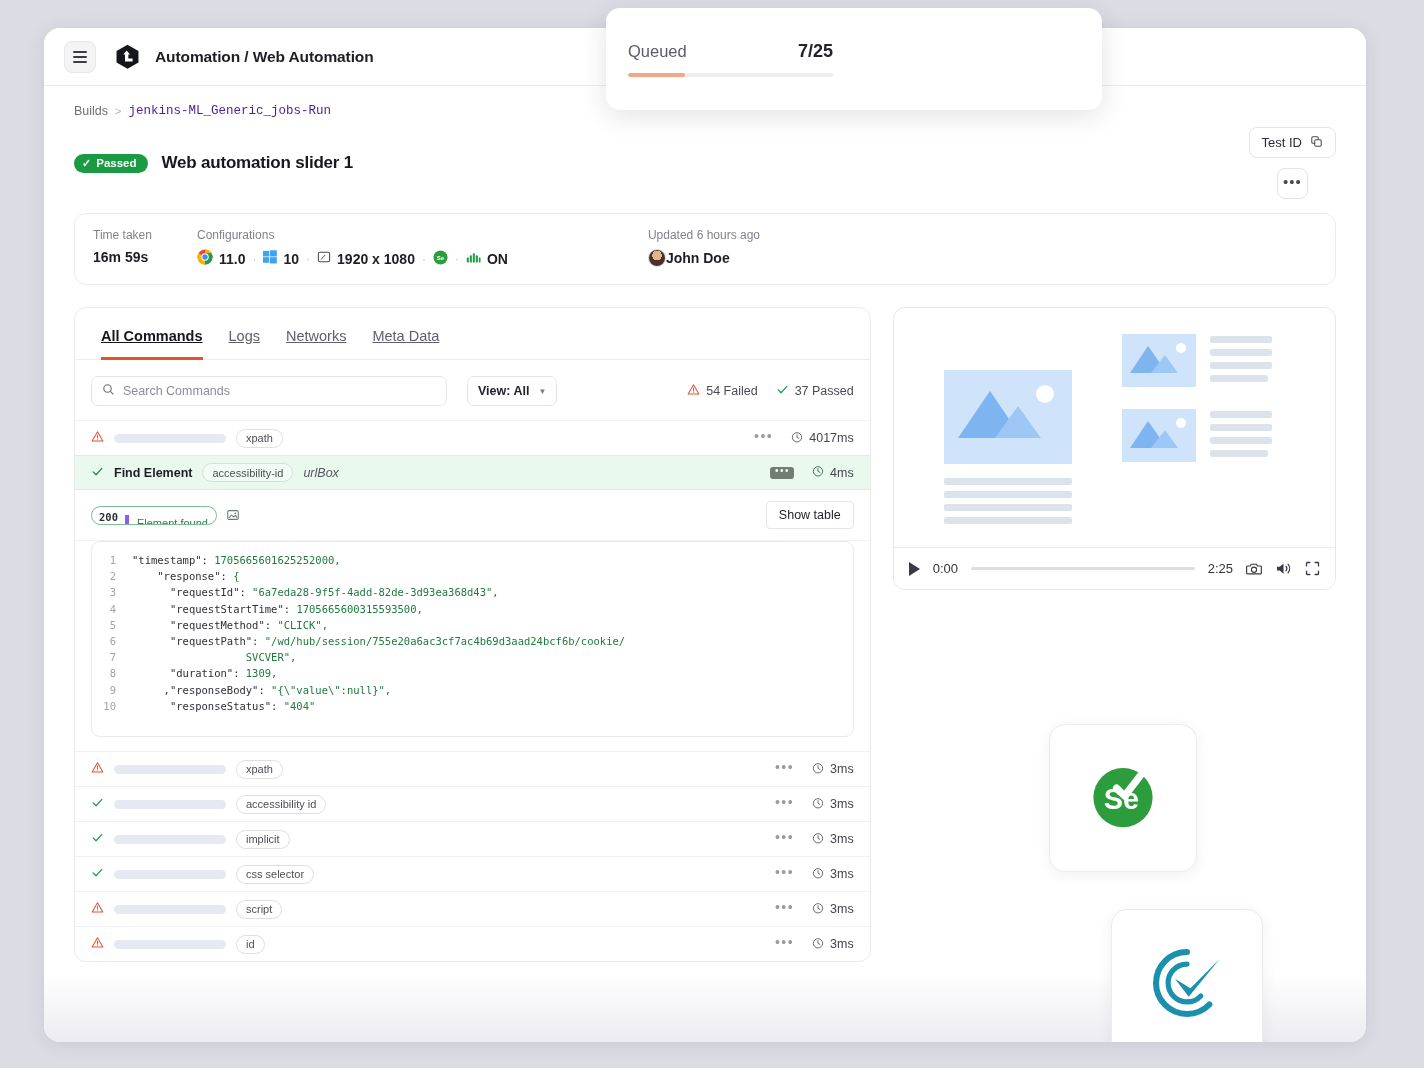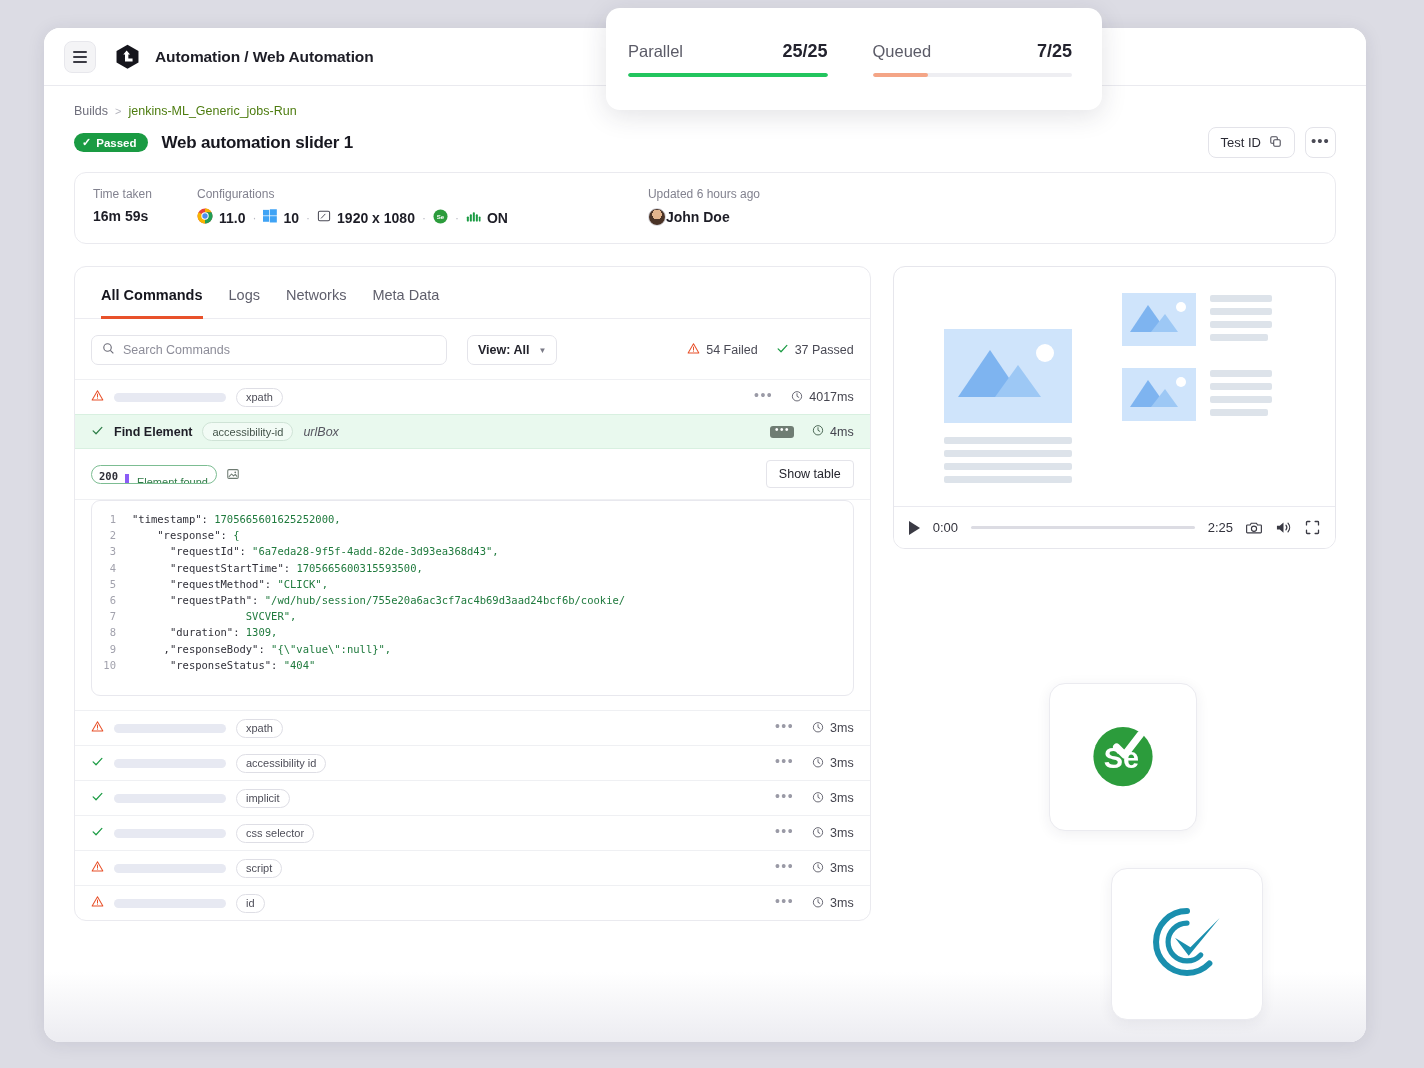--- a/index.html
+++ b/index.html
@@ -48,31 +48,31 @@
     margin-left: 14px; font-size: 15.5px; font-weight: 700; color: #1d1d26;
     letter-spacing: -0.1px;
   }
 
   
   .content { padding: 18px 30px 0 30px; position:relative; z-index:1;}
 
   .breadcrumb { font-size: 12.5px; color: #8a8a96; display:flex; align-items:center; gap:7px;}
   .breadcrumb .crumb-link { color:#6f6f7c; cursor:pointer;}
   .breadcrumb .sep { color:#b4b4bd; font-size: 11px;}
-  .breadcrumb .crumb-current { color:#4d7c0f;}
+  .breadcrumb .crumb-current { color:#4c1d95;font-family:Liberation Mono, monospace;}
 
   .title-row { display:flex; align-items:center; margin-top: 9px;}
   .status-pill {
     display:inline-flex; align-items:center; gap:5px;
     background:#1a9b43; color:#fff; font-size:11.5px; font-weight:700;
     border-radius:11px; padding:3.5px 11px 3.5px 8px;
   }
   .status-pill .tick { font-size: 11px; line-height:1;}
   .page-title { margin-left: 14px; font-size: 17px; font-weight: 700; color:#17171f; letter-spacing:-.2px;}
-  .title-actions { margin-left:auto; display:flex; align-items:center; gap:10px;}
+  .title-actions { margin-left:auto; display:flex; align-items:center; gap:10px;flex-direction:column;}
   .btn-outline {
     display:inline-flex; align-items:center; gap:8px;
     height: 31px; padding: 0 12px;
     border:1px solid #e3e3e9; border-radius:8px; background:#fff;
     font-size:13px; color:#2b2b35; font-weight:500; cursor:pointer;
   }
   .btn-square {
     width:31px;height:31px;border:1px solid #e3e3e9;border-radius:8px;background:#fff;
     display:flex;align-items:center;justify-content:center;cursor:pointer;
     color:#4a4a55; font-size:15px; letter-spacing:1px; line-height:0; padding-bottom:4px;
@@ -108,21 +108,21 @@
     width: 798px;
     border:1px solid #eaeaef; border-radius:12px; background:#fff;
     overflow:hidden;
   }
   .right-col { width: 444px; position:relative;}
 
   
   .tabs { display:flex; gap:26px; padding: 0 26px; border-bottom:1px solid #ececf1; }
   .tab {
     font-size: 14.5px; color:#5f5f6c; padding: 20px 0 13px 0;
-    cursor:pointer; border-bottom: 3px solid transparent; margin-bottom:-1px;
+    cursor:pointer; border-bottom: 3px solid transparent; margin-bottom:-1px;text-decoration:underline;
   }
   .tab.active { color:#16161e; font-weight:700; border-bottom-color:#e8512a;}
 
   
   .cmd-toolbar { display:flex; align-items:center; padding: 16px 16px 14px 16px; gap:20px;}
   .search-box {
     flex: 0 0 356px; height: 30px;
     border:1px solid #e4e4ea; border-radius:7px;
     display:flex; align-items:center; gap:8px; padding: 0 10px;
     background:#fff;
@@ -728,29 +728,20 @@
           </div>
 
         </div>
       </div>
     </div>
   </div>
 
   <div class="float-card">
     <div class="stat">
       <div class="stat-top">
-        <span class="stat-label">Parallel</span>
-        <span class="stat-val">25/25</span>
-      </div>
-      <div class="stat-track">
-        <div class="stat-fill" id="fill-parallel" style="width: 100%; background: rgb(34, 197, 94);"></div>
-      </div>
-    </div>
-    <div class="stat">
-      <div class="stat-top">
         <span class="stat-label">Queued</span>
         <span class="stat-val">7/25</span>
       </div>
       <div class="stat-track">
         <div class="stat-fill" id="fill-queued" style="width: 28%; background: rgb(244, 165, 134);"></div>
       </div>
     </div>
   </div>
 
 </div>

